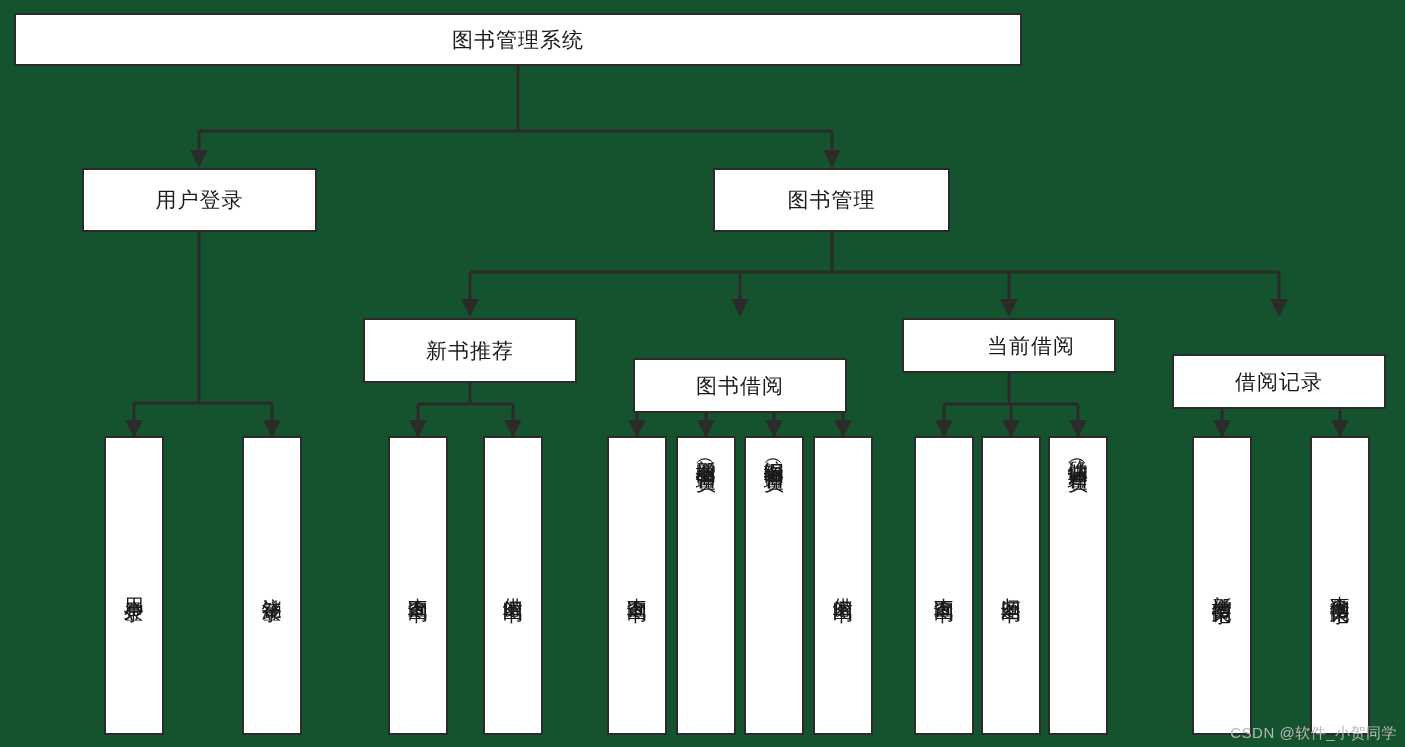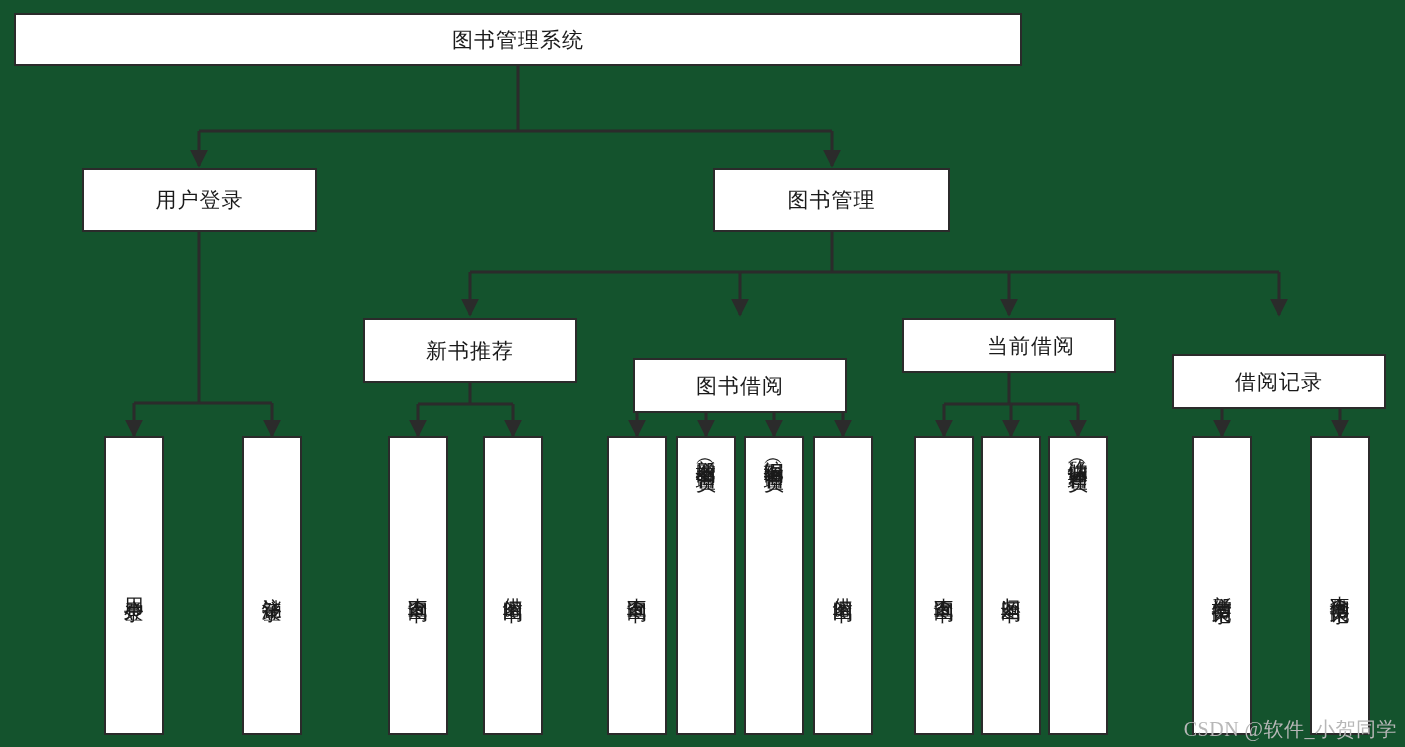--- a/index.html
+++ b/index.html
@@ -61,26 +61,25 @@
     text-align: center;
   }
   .node.v.centered {
     align-items: center;
     padding-top: 0;
   }
   #watermark {
     position: absolute;
     right: 8px;
     bottom: 4px;
-    font-size: 20px;
+    font-size: 15px;
     color: #b7b7b7;
     letter-spacing: 0.5px;
     white-space: nowrap;
     user-select: none;
-    font-family: Liberation Serif, serif;
   }
 </style>
 </head>
 <body>
 
 <div id="canvas">
 
   <svg id="edges" viewBox="0 0 1405 747" width="1405" height="747">
     <defs>
       <marker id="arrow" viewBox="0 0 10 10" refX="9" refY="5" markerWidth="6" markerHeight="6" orient="auto-start-reverse">

